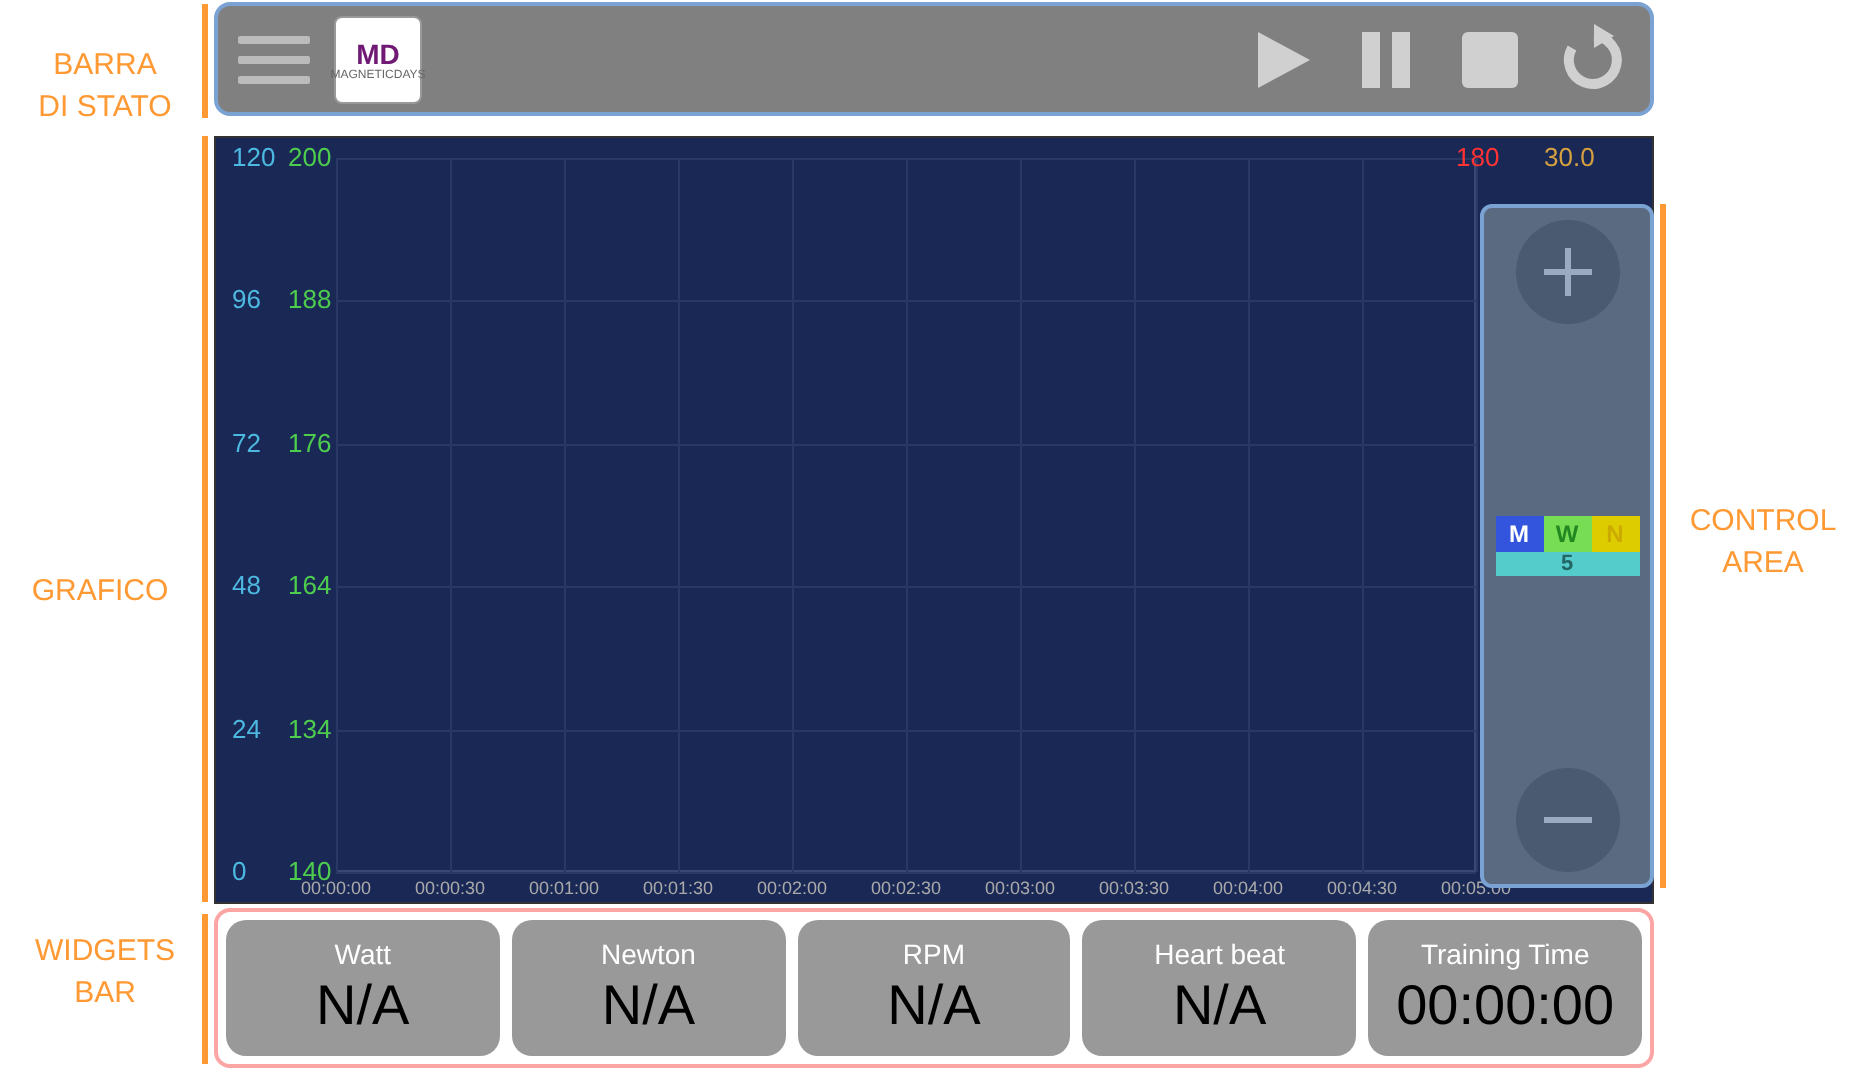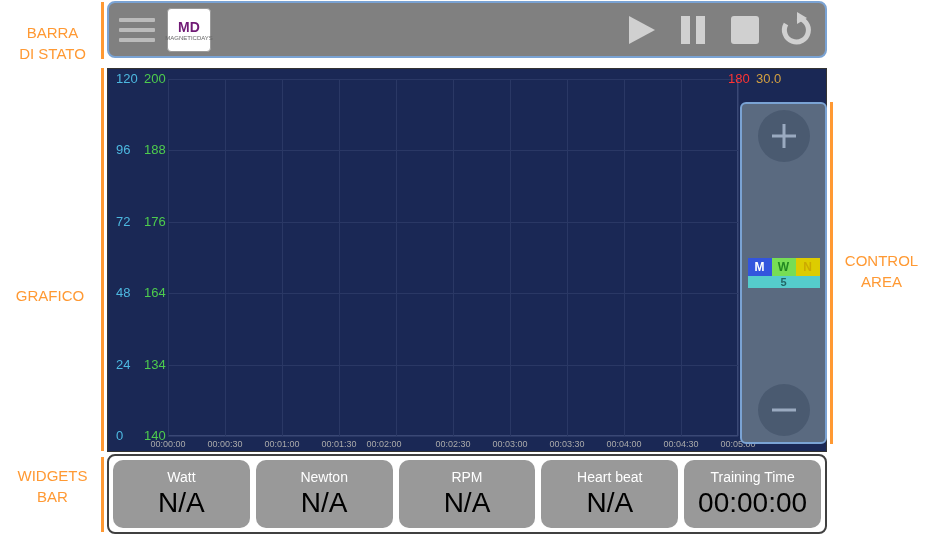--- a/index.html
+++ b/index.html
@@ -44,21 +44,21 @@
 .circ-btn { width: 52px; height: 52px; border-radius: 50%; background: #4a5a70; display: flex; align-items: center; justify-content: center; cursor: pointer; }
 .circ-btn svg { stroke: #9aaac0; stroke-width: 3; }
 .mode-box { width: 72px; display: flex; flex-direction: column; }
 .mode-row { display: flex; }
 .mode-cell { flex: 1; height: 18px; display: flex; align-items: center; justify-content: center; font-size: 12px; font-weight: bold; }
 .mode-m { background: #3355dd; color: #fff; }
 .mode-w { background: #77dd55; color: #228822; }
 .mode-n { background: #ddcc00; color: #ccaa00; }
 .mode-val { background: #55cccc; color: #226666; height: 16px; font-size: 11px; }
 
-.widgets-bar { position: absolute; top: 454px; left: 107px; width: 720px; height: 80px; border: 2px solid #404040; border-radius: 8px; display: flex; gap: 6px; padding: 4px; }
+.widgets-bar { position: absolute; top: 454px; left: 107px; width: 720px; height: 80px; border: 2px solid #fca5a5; border-radius: 8px; display: flex; gap: 6px; padding: 4px; }
 .widget { flex: 1; background: #999; border-radius: 10px; display: flex; flex-direction: column; align-items: center; justify-content: center; }
 .widget-label { color: #fff; font-size: 14px; margin-bottom: 2px; }
 .widget-value { color: #000000; font-size: 28px; font-weight: 500; }
 </style>
 </head>
 <body>
 
 <div class="label-section label-barra" style="white-space: pre-line;">BARRA<br>DI STATO</div>
 <div class="label-section label-grafico">GRAFICO</div>
 <div class="label-section label-widgets" style="white-space: pre-line;">WIDGETS<br>BAR</div>
@@ -121,21 +121,21 @@
       <div class="grid-line-v" style="left: 285px;"></div>
       <div class="grid-line-v" style="left: 342px;"></div>
       <div class="grid-line-v" style="left: 399px;"></div>
       <div class="grid-line-v" style="left: 456px;"></div>
       <div class="grid-line-v" style="left: 513px;"></div>
       <div class="grid-line-v" style="left: 570px;"></div>
     </div>
 <div class="ytick cyan" style="top: 2px; left: 8px;">120</div>
     <div class="ytick green" style="top: 2px; left: 36px;">200</div>
     <div class="ytick red" style="top: 2px; left: 620px; text-align: center;">180</div>
-    <div class="ytick gold" style="top: 2px; left: 648px; text-align: center;">30.0</div>
+    <div class="ytick gold" style="top: 2px; left: 664px; text-align: center;">30.0</div>
     <div class="ytick cyan" style="top: 73.4px; left: 8px;">96</div>
     <div class="ytick green" style="top: 73.4px; left: 36px;">188</div>
     <div class="ytick red" style="top: 73.4px; left: 634px;">144</div>
     <div class="ytick gold" style="top: 73.4px; left: 664px;">27.0</div>
     <div class="ytick cyan" style="top: 144.8px; left: 8px;">72</div>
     <div class="ytick green" style="top: 144.8px; left: 36px;">176</div>
     <div class="ytick red" style="top: 144.8px; left: 634px;">108</div>
     <div class="ytick gold" style="top: 144.8px; left: 664px;">24.0</div>
     <div class="ytick cyan" style="top: 216.2px; left: 8px;">48</div>
     <div class="ytick green" style="top: 216.2px; left: 36px;">164</div>
@@ -146,21 +146,21 @@
     <div class="ytick red" style="top: 287.6px; left: 634px;">36</div>
     <div class="ytick gold" style="top: 287.6px; left: 664px;">18.0</div>
     <div class="ytick cyan" style="top: 359px; left: 8px;">0</div>
     <div class="ytick green" style="top: 359px; left: 36px;">140</div>
     <div class="ytick red" style="top: 359px; left: 634px;">0</div>
     <div class="ytick gold" style="top: 359px; left: 664px;">15.0</div>
     <div class="xtick" style="left: 60px;">00:00:00</div>
     <div class="xtick" style="left: 117px;">00:00:30</div>
     <div class="xtick" style="left: 174px;">00:01:00</div>
     <div class="xtick" style="left: 231px;">00:01:30</div>
-    <div class="xtick" style="left: 276px;">00:02:00</div>
+    <div class="xtick" style="left: 288px;">00:02:00</div>
     <div class="xtick" style="left: 345px;">00:02:30</div>
     <div class="xtick" style="left: 402px;">00:03:00</div>
     <div class="xtick" style="left: 459px;">00:03:30</div>
     <div class="xtick" style="left: 516px;">00:04:00</div>
     <div class="xtick" style="left: 573px;">00:04:30</div>
     <div class="xtick" style="left: 630px;">00:05:00</div>
   </div>
 
 <div class="control-area">
   <div class="circ-btn">

